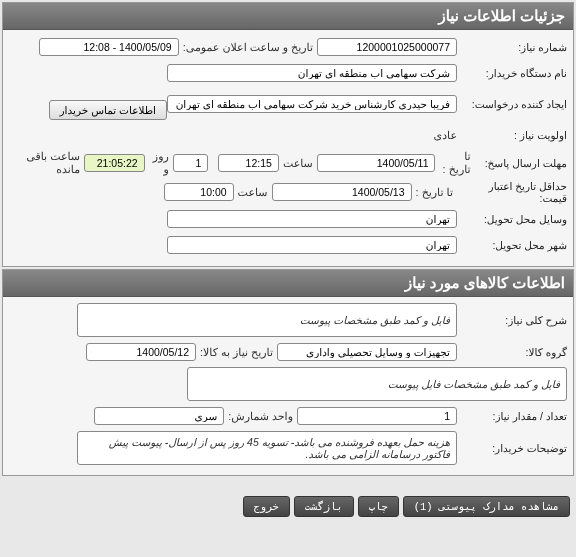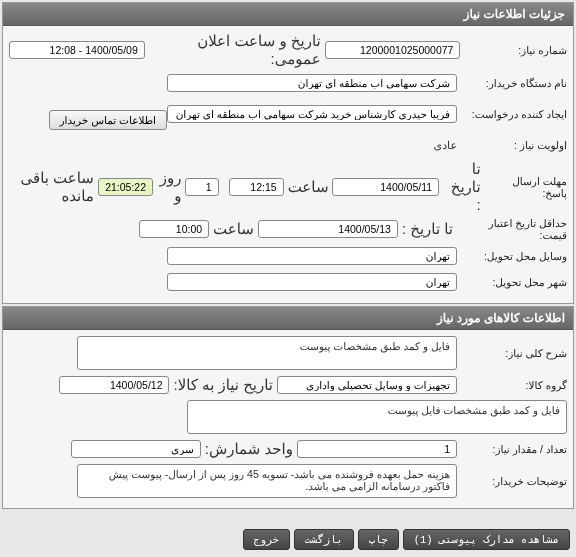--- a/index.html
+++ b/index.html
@@ -17,21 +17,21 @@
 }
 .panel {
   background: #f5f5f5;
   border: 1px solid #999;
   margin: 2px;
 }
 .panel-header {
   background: linear-gradient(to bottom, #888, #666);
   color: #fff;
   padding: 4px 8px;
-  font-size: 12px;
+  font-size: 15px;
   font-weight: bold;
   border-bottom: 1px solid #555;
 }
 .panel-body {
   padding: 6px;
 }
 .row {
   display: flex;
   align-items: center;
   margin-bottom: 4px;
@@ -40,21 +40,21 @@
 .label {
   width: 110px;
   text-align: right;
   padding-left: 6px;
   font-size: 10.5px;
   color: #222;
 }
 .label-sm {
   width: auto;
   padding: 0 4px;
-  font-size: 15px;
+  font-size: 11px;
 }
 .field {
   background: #fff;
   border: 1px solid #888;
   border-radius: 3px;
   padding: 2px 6px;
   font-size: 10.5px;
   min-height: 18px;
   display: flex;
   align-items: center;
@@ -67,22 +67,23 @@
   font-size: inherit;
   background: transparent;
 }
 .w-lg { width: 290px; }
 .w-xl { width: 380px; }
 .w-md { width: 140px; }
 .w-sm { width: 70px; }
 .w-xs { width: 40px; }
 .textarea {
   min-height: 34px;
-  align-items: flex-start;
+  align-items: center;
   padding: 3px 6px;
+  font-style: italic;
 }
 .btn {
   background: linear-gradient(to bottom, #f8f8f8, #ddd);
   border: 1px solid #888;
   border-radius: 3px;
   padding: 3px 10px;
   font-size: 10.5px;
   cursor: pointer;
   font-family: inherit;
   margin-top: 12px;

